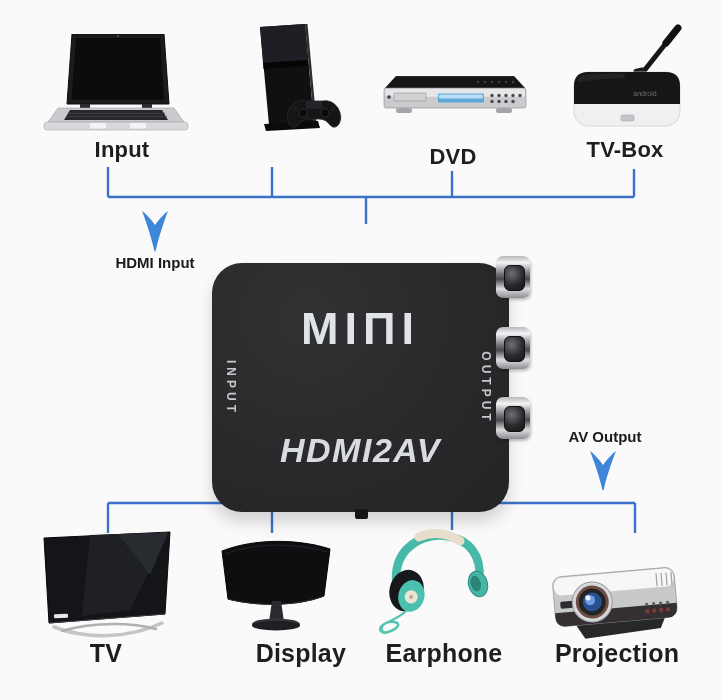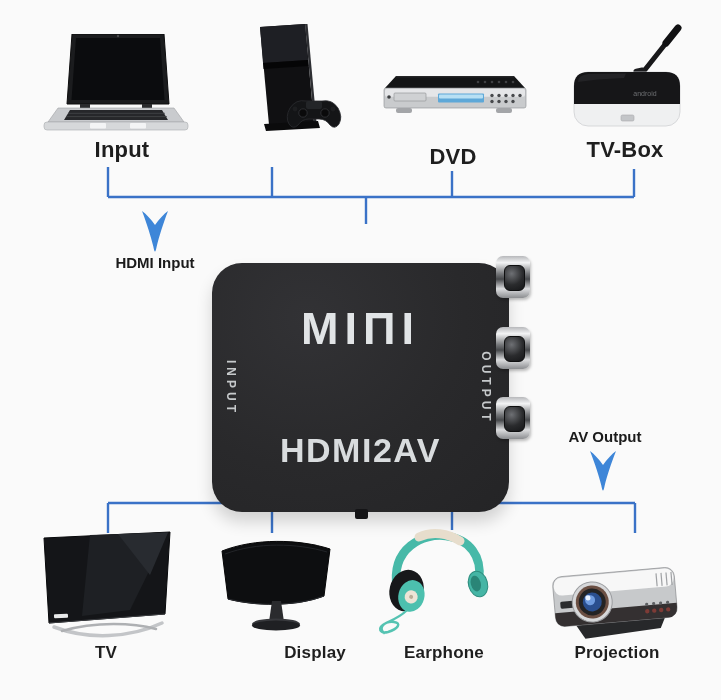--- a/index.html
+++ b/index.html
@@ -12,21 +12,21 @@
   #canvas{position:relative;width:721px;height:700px;background:#fafafa;}
   svg{display:block;}
   #wires{position:absolute;left:0;top:0;z-index:1;}
   .dev{position:absolute;z-index:2;}
   .lbl{
     position:absolute;z-index:3;
     color:#1e1e1e;font-weight:bold;text-align:center;
     letter-spacing:0.2px;
   }
   .lbl.top{font-size:22px;line-height:25px;}
-  .lbl.bot{font-size:17px;line-height:26px;}
+  .lbl.bot{font-size:25px;line-height:26px;}
   .ann{
     position:absolute;z-index:4;color:#1b1b1b;
     font-size:15px;font-weight:bold;text-align:center;width:120px;
   }
   
   #converter{
     position:absolute;left:212px;top:223px;width:297px;height:249px;
     background:radial-gradient(ellipse at 32% 22%, #323235 0%, #29292b 55%, #242426 100%);
     border-radius:30px;
     box-shadow:0 10px 16px rgba(0,0,0,0.16);
@@ -37,20 +37,21 @@
     position:absolute;left:0;right:0;top:40px;
     text-align:center;
     font-size:45px;font-weight:bold;letter-spacing:6px;
     color:#e1e4e6;
   }
   #converter .model{
     position:absolute;left:0;right:0;top:168px;
     text-align:center;
     font-size:34px;font-weight:bold;letter-spacing:1.5px;
     color:#d9dcde;
+    font-style:italic;
   }
   #converter .side{
     position:absolute;top:50%;transform:translateY(-50%);
     writing-mode:vertical-rl;
     font-size:12px;font-weight:bold;letter-spacing:4px;
     color:#c6c9cb;
   }
   #converter .side.in{left:12px;}
   #converter .side.out{right:16px;}
   #converter .notch{

